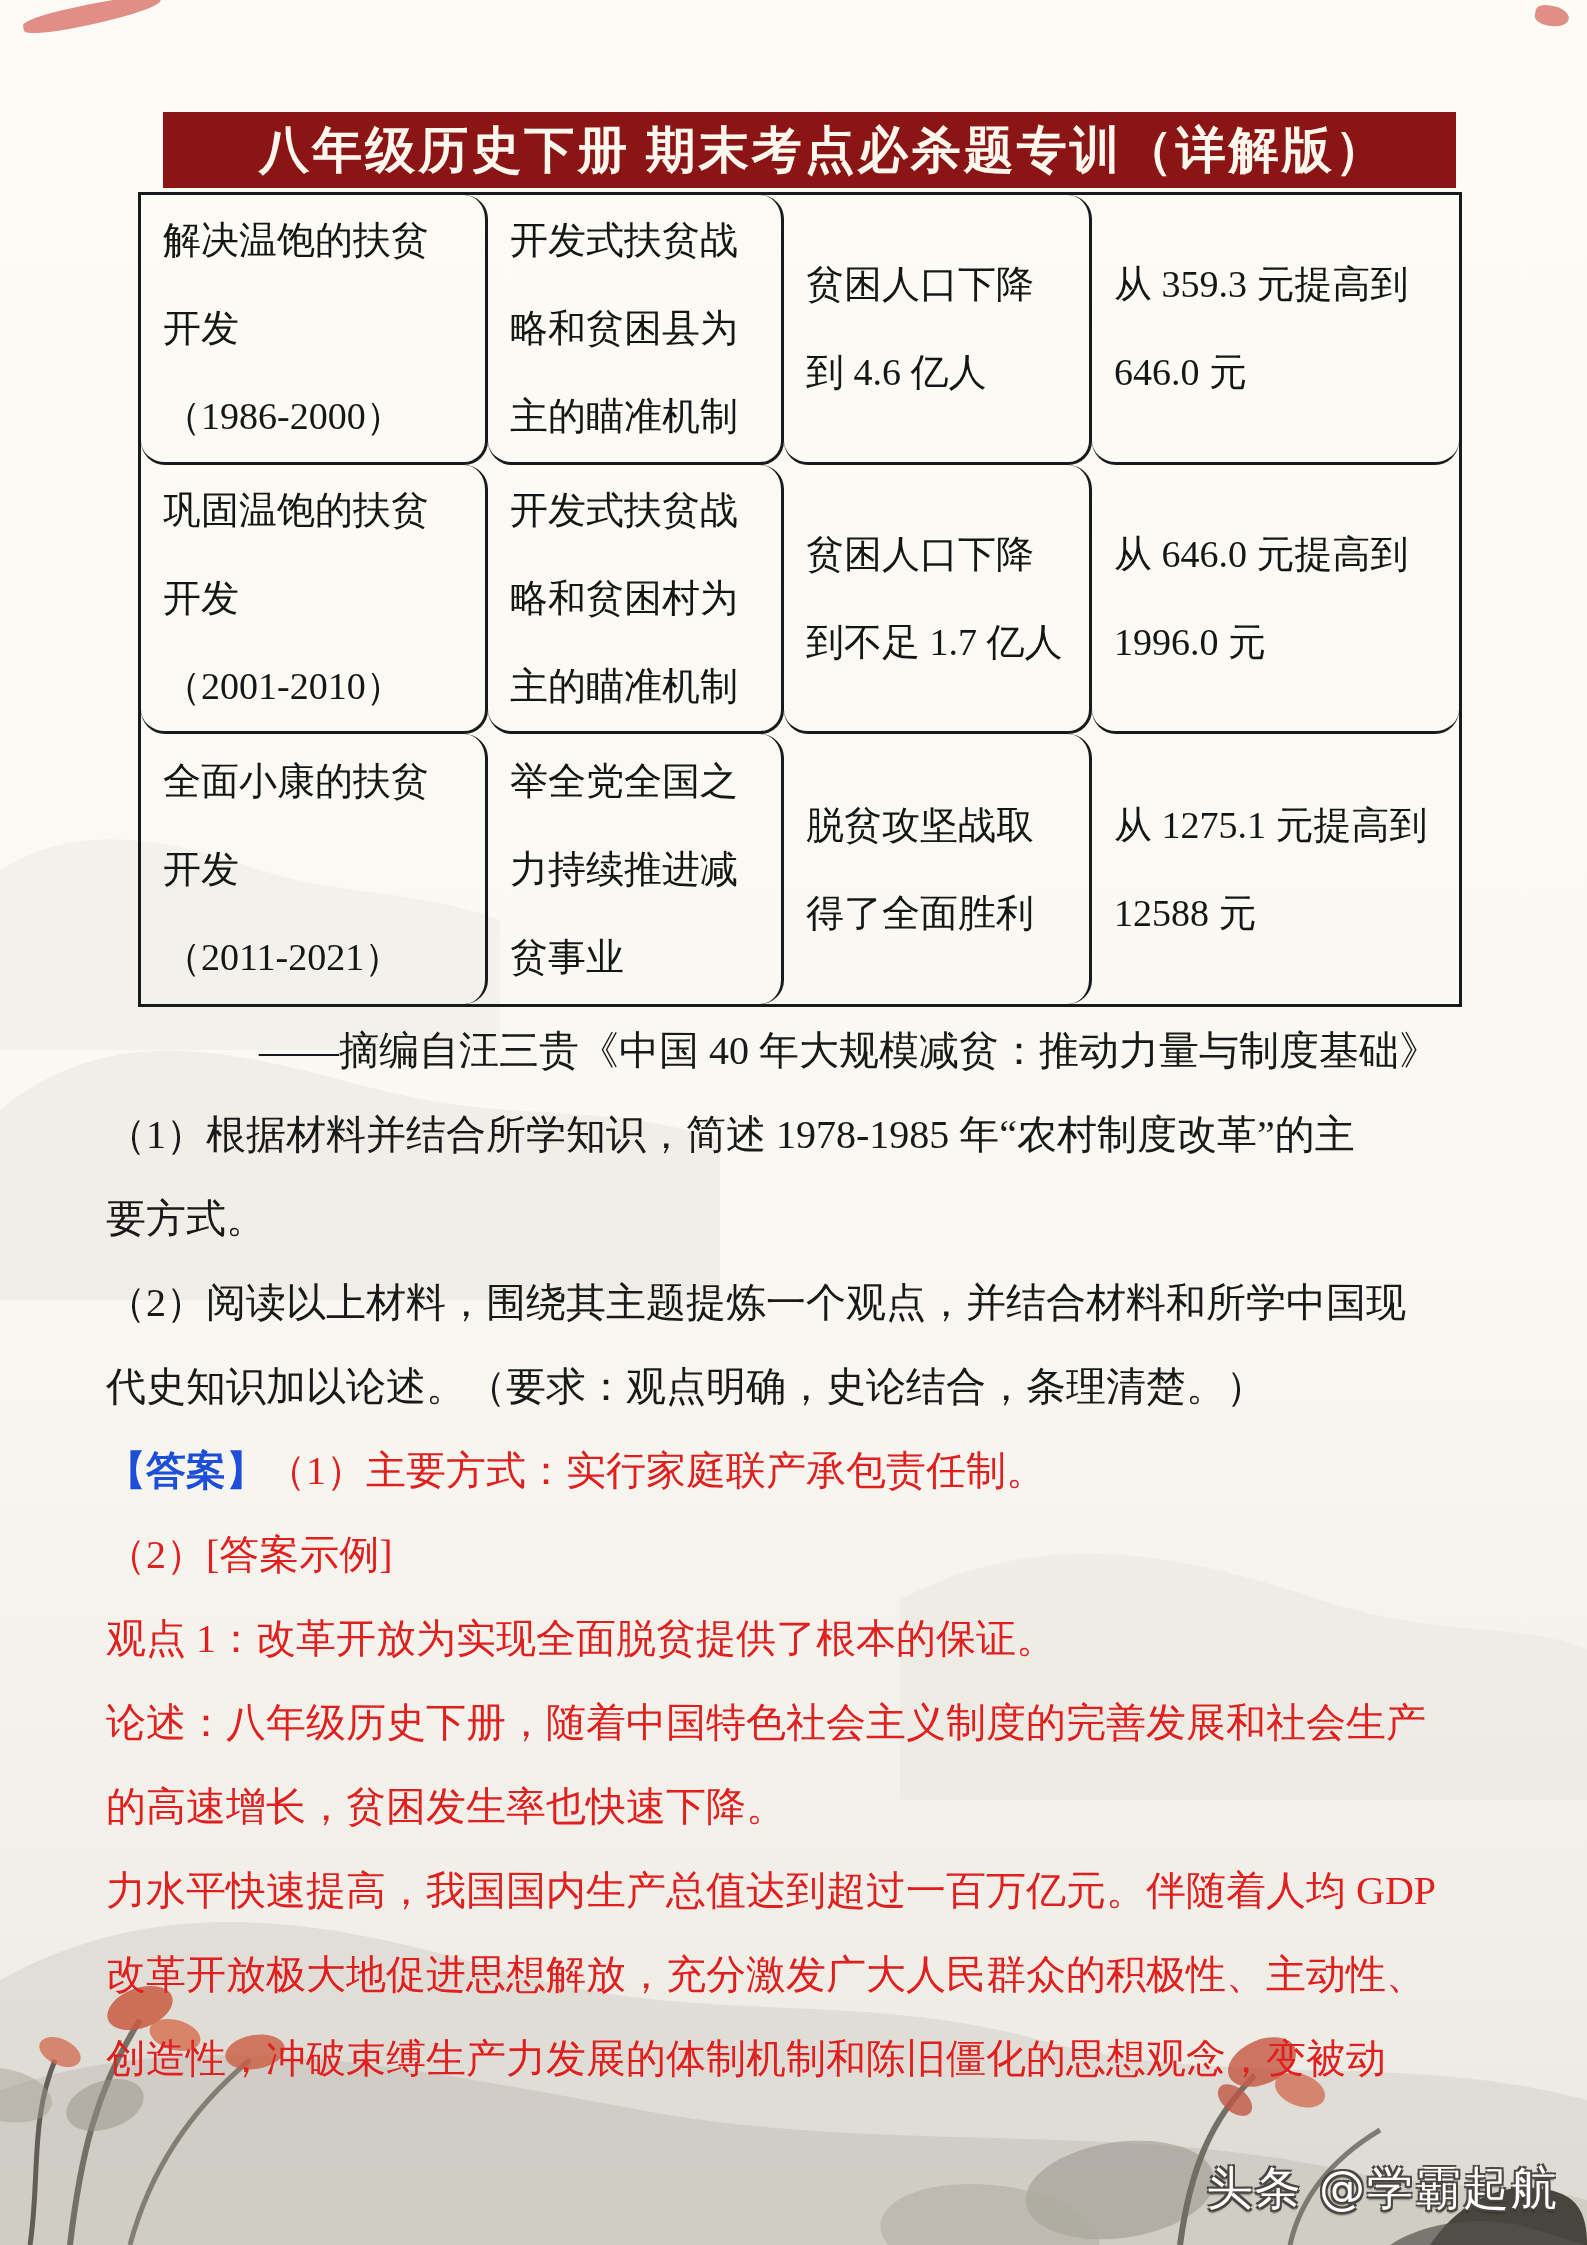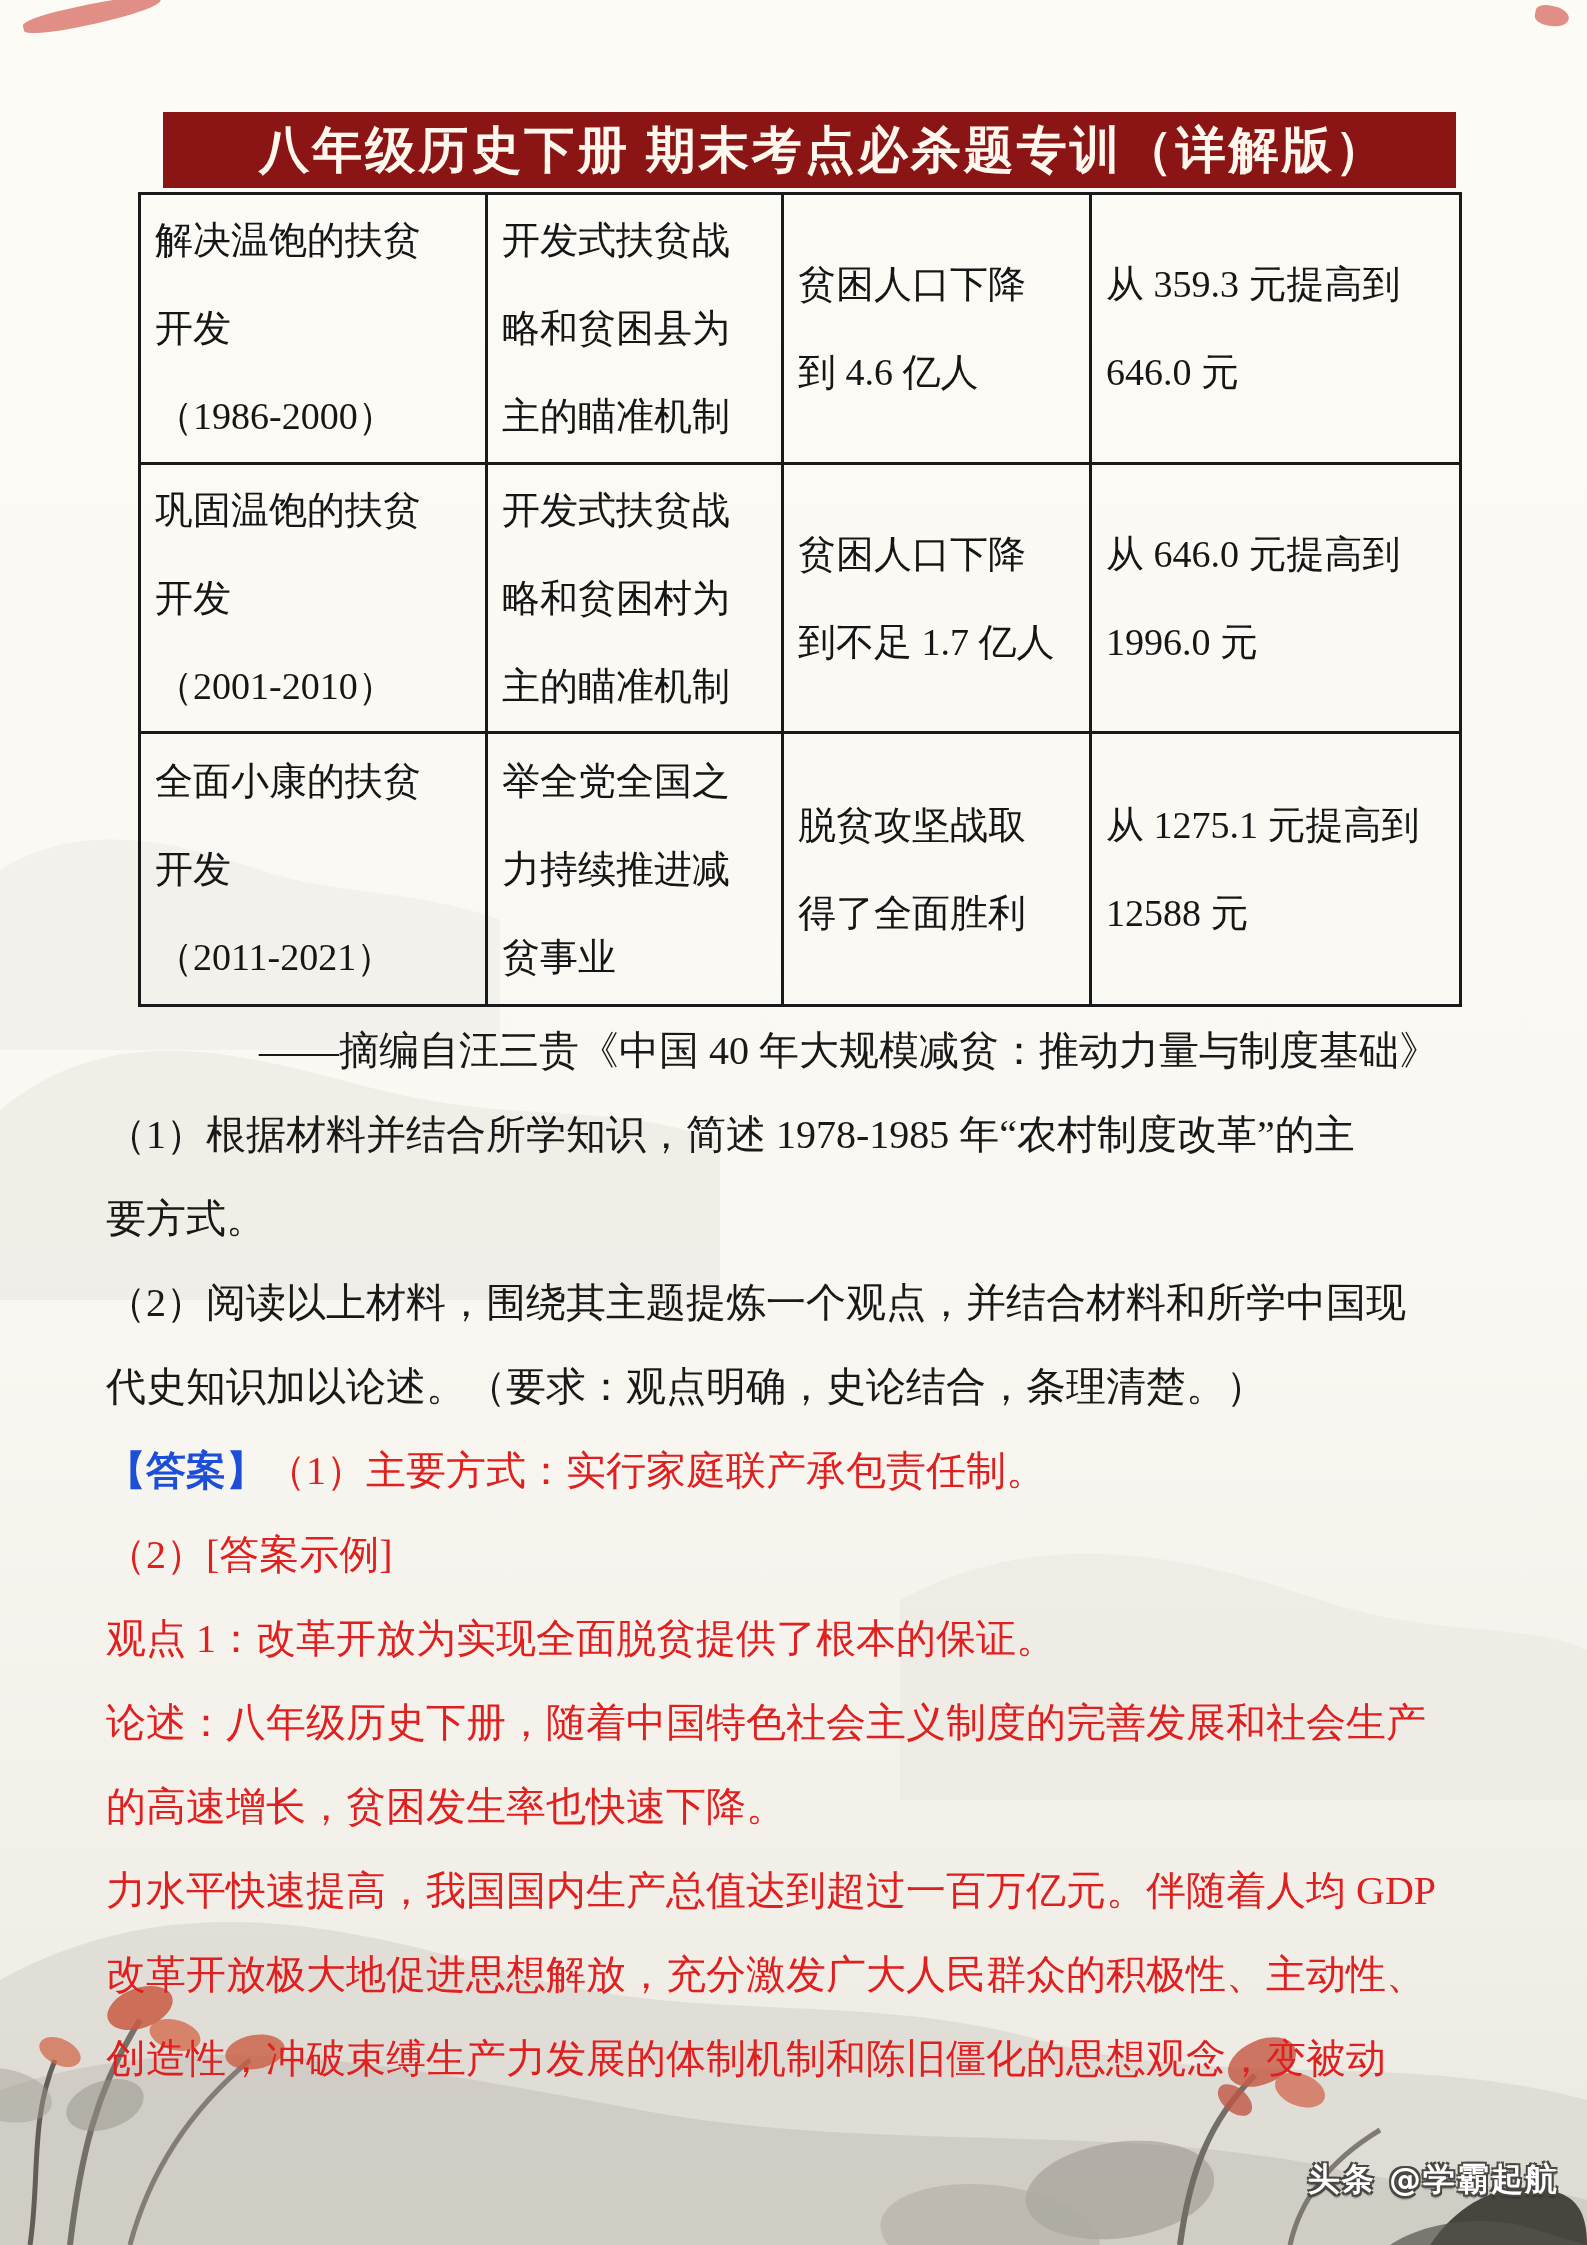--- a/index.html
+++ b/index.html
@@ -15,35 +15,35 @@
   .banner{position:absolute;left:163px;top:112px;width:1265px;height:76px;
           background:#8b1515;display:flex;align-items:center;justify-content:center;padding-left:28px;}
   .banner .title{color:#fdf7ee;font-size:50px;font-weight:bold;letter-spacing:3px;white-space:nowrap;}
   
   .ptable{position:absolute;left:138px;top:192px;width:1318px;height:809px;
           border:3px solid #1a1a1a;display:grid;
           grid-template-columns:347px 296px 308px 367px;
           grid-template-rows:270px 269px 270px;background:transparent;}
   .cell{border-right:3px solid #1a1a1a;border-bottom:3px solid #1a1a1a;
         display:flex;flex-direction:column;justify-content:center;
-        padding-left:14px;box-sizing:border-box;}
+        padding-left:22px;box-sizing:border-box;border-radius:24px;}
   .cell.lastcol{border-right:none;}
   .cell.lastrow{border-bottom:none;}
   .cl{height:88px;display:flex;align-items:center;font-size:38px;color:#161616;white-space:nowrap;}
   
   .lines{position:absolute;left:0;top:1008px;width:1587px;}
   .tl{height:84px;display:flex;align-items:center;font-size:40px;color:#191919;
       padding-left:106px;white-space:nowrap;}
   .tl.right{justify-content:flex-end;padding-left:16px;padding-right:148px;}
   .tl.red{color:#e01f1f;}
   .tl .marker{font-weight:bold;color:#1d4ed8;}
   
   .watermark{position:absolute;right:28px;top:2158px;z-index:2;
              font-family:"DejaVu Sans","Liberation Sans",sans-serif;
-             font-size:32px;font-weight:bold;color:#ffffff;letter-spacing:2px;white-space:nowrap;
+             font-size:46px;font-weight:normal;color:#ffffff;letter-spacing:2px;white-space:nowrap;
              text-shadow:2px 2px 0 #4a4742,-2px -2px 0 #4a4742,2px -2px 0 #4a4742,
                          -2px 2px 0 #4a4742,0 3px 2px rgba(40,38,34,.8);}
   .corner-mark{position:absolute;width:34px;height:20px;background:#c8342a;opacity:.55;
                border-radius:40% 60% 55% 45%;z-index:1;}
   .corner-mark.tl{left:22px;top:4px;transform:rotate(-12deg);}
   .corner-mark.tr{right:18px;top:6px;transform:rotate(9deg);}
 </style>
 </head>
 <body>
 

